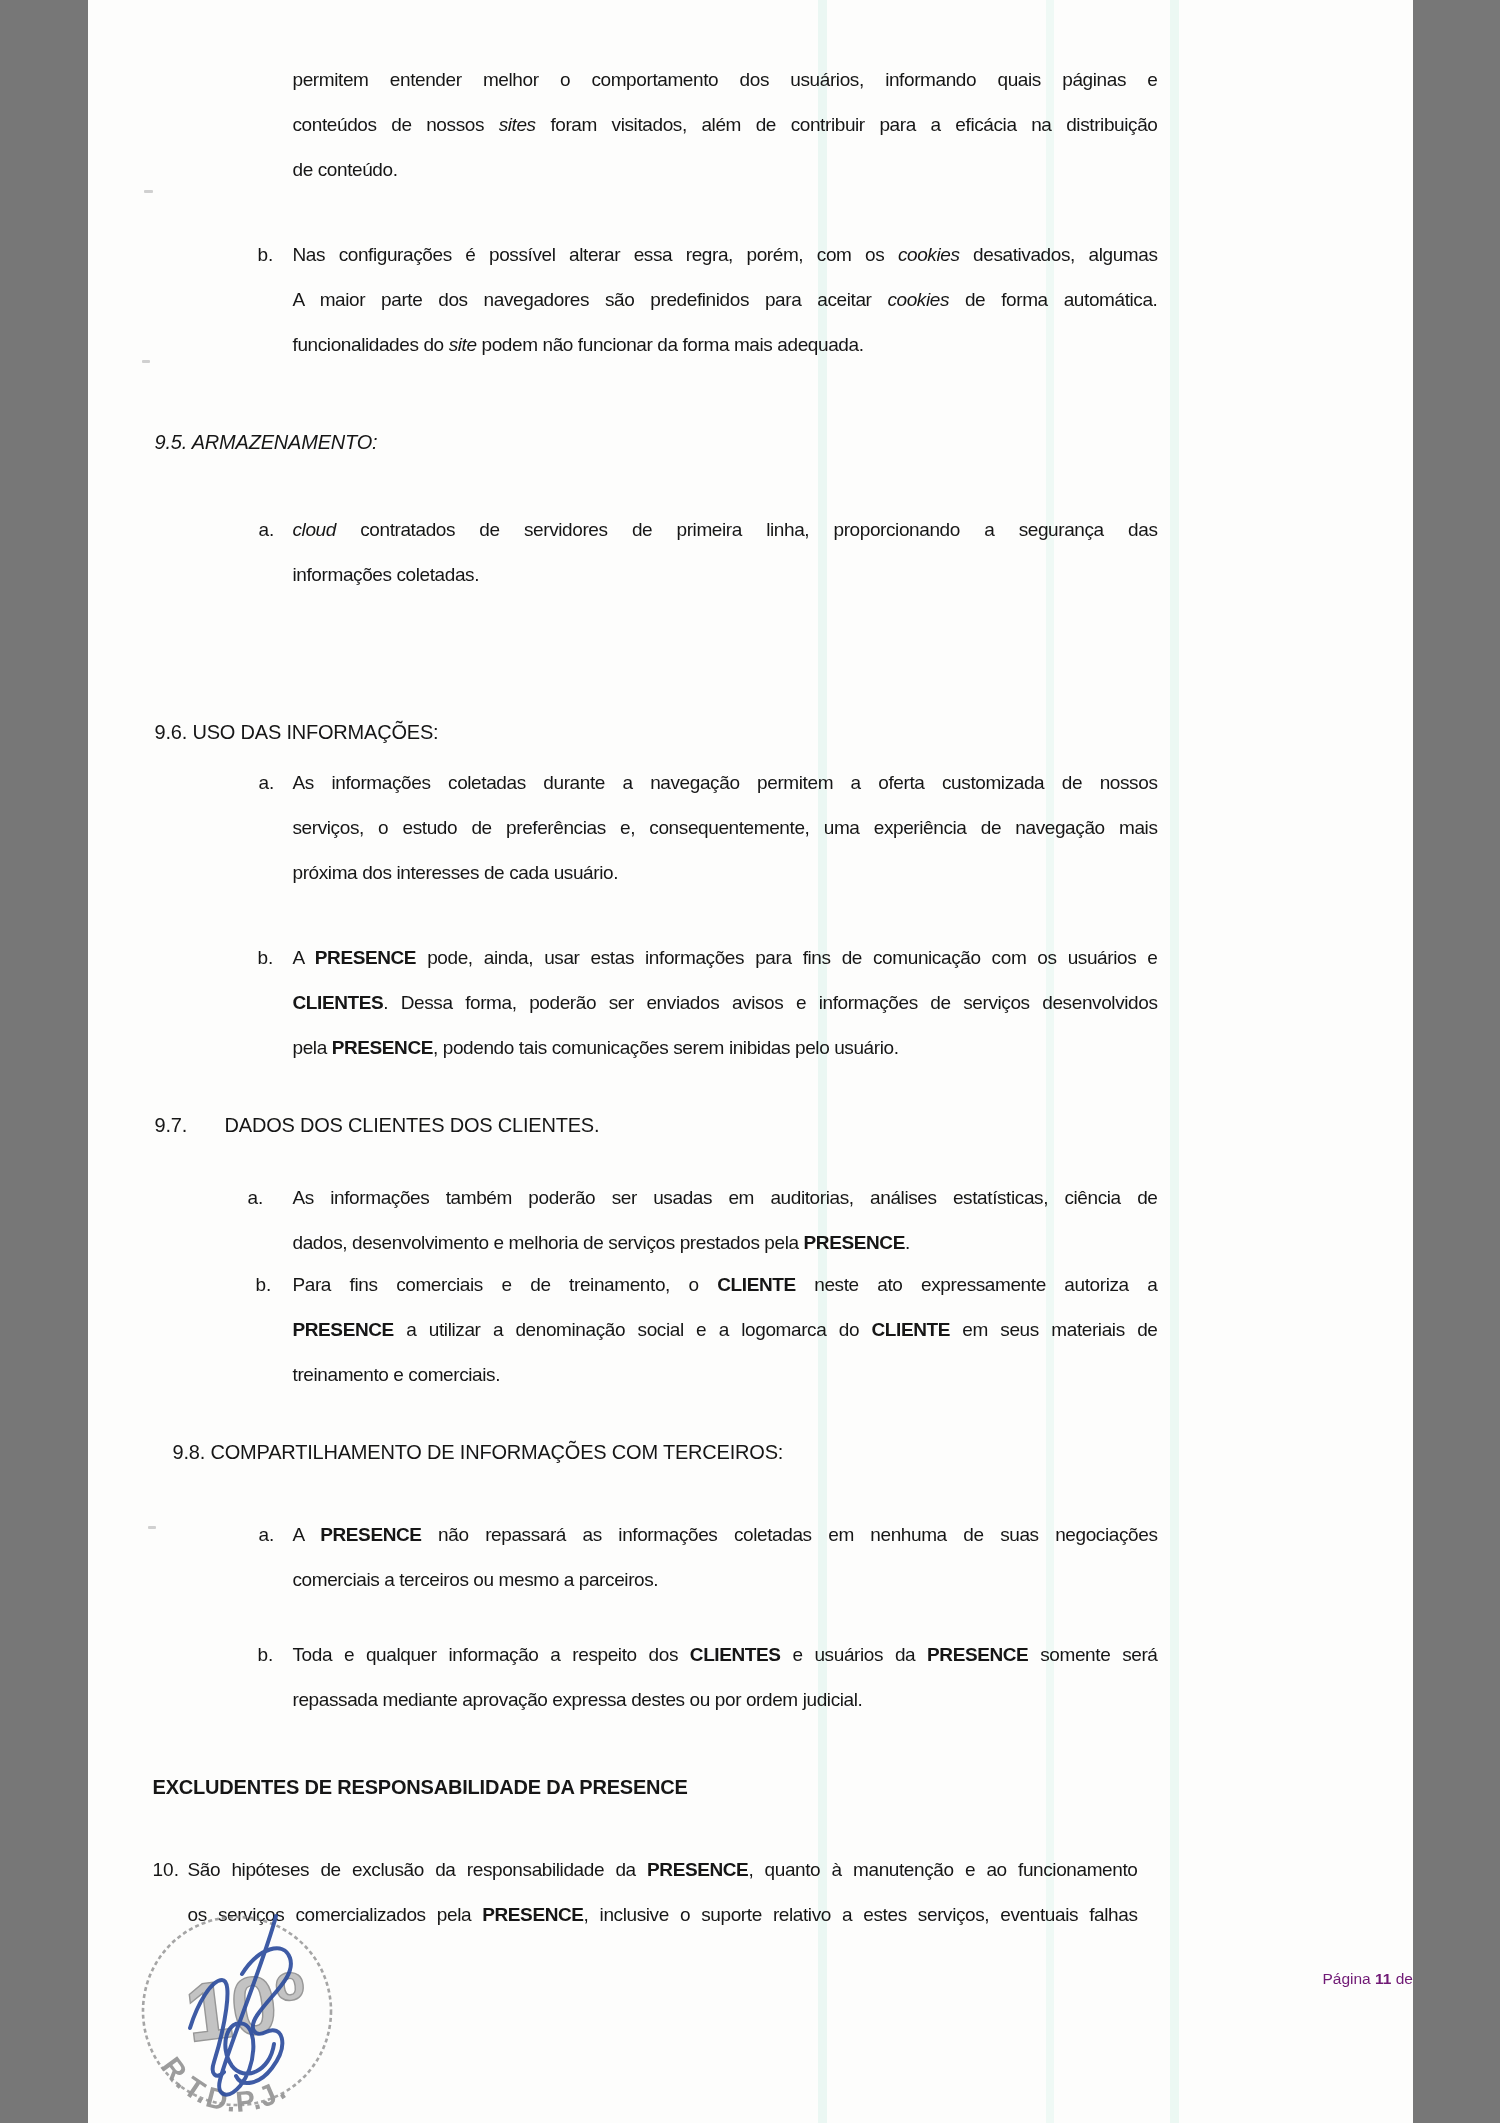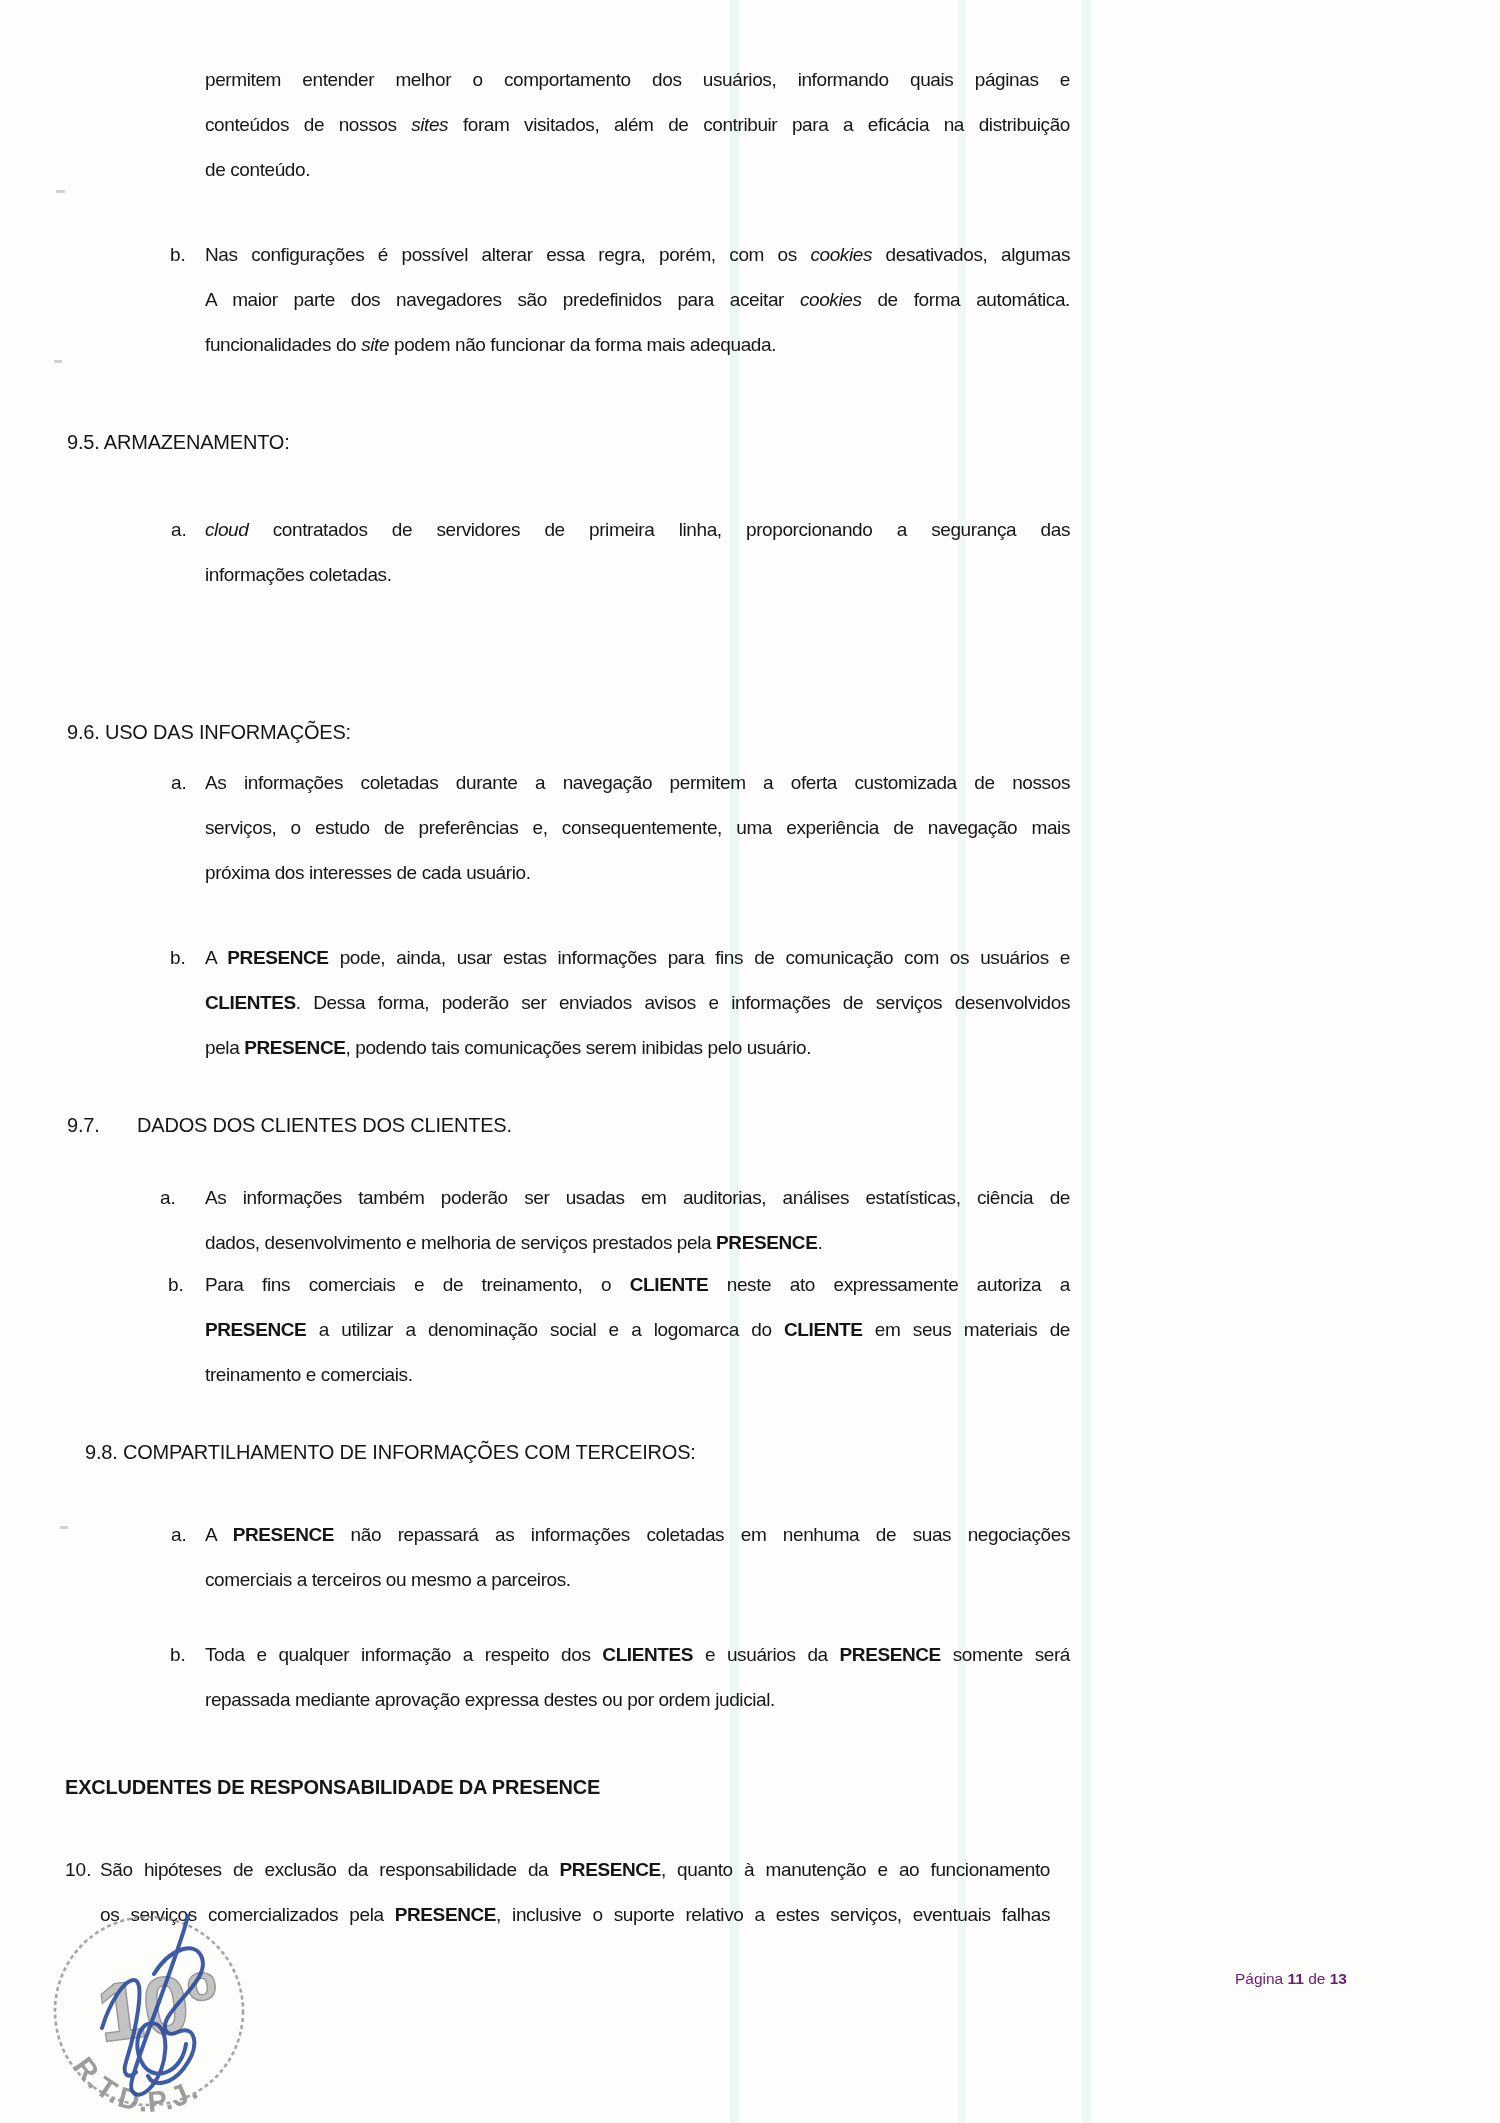--- a/index.html
+++ b/index.html
@@ -1,18 +1,18 @@
 <!DOCTYPE html>
 <html><head>
 <meta charset="utf-8">
 <style>
   html,body{margin:0;padding:0;background:#777;}
   .page{
     position:relative;
-    width:1500px;height:2123px;
+    width:1325px;height:2123px;
     background:#fdfdfc;
     font-family:"Liberation Sans","DejaVu Sans",sans-serif;
     color:#161616;
     overflow:hidden;
     margin:0 auto;
   }
   
   .stripe{position:absolute;top:0;bottom:0;pointer-events:none;}
   
   .speck{position:absolute;background:#ababab;opacity:.55;border-radius:1px;}
@@ -51,21 +51,21 @@
       <div class="tl last"><span>de conteúdo.</span></div>
     </div>
 
   <div class="marker" style="left:170px;top:232px;">b.</div>
   <div class="block body-col" style="top:232px;">
       <div class="tl"><span>Nas configurações é possível alterar essa regra, porém, com os </span><span class="i">cookies</span><span> desativados, algumas</span></div>
       <div class="tl"><span>A maior parte dos navegadores são predefinidos para aceitar </span><span class="i">cookies</span><span> de forma automática.</span></div>
       <div class="tl last"><span>funcionalidades do </span><span class="i">site</span><span> podem não funcionar da forma mais adequada.</span></div>
     </div>
 
-  <div class="heading" style="left:67px;top:420px;">9.5. ARMAZENAMENTO:</div>
+  <div class="heading" style="left:67px;top:420px;font-style:italic;">9.5. ARMAZENAMENTO:</div>
   <div class="marker" style="left:171px;top:507px;">a.</div>
   <div class="block body-col" style="top:507px;">
       <div class="tl"><span class="i">cloud</span><span> contratados de servidores de primeira linha, proporcionando a segurança das</span></div>
       <div class="tl last"><span>informações coletadas.</span></div>
     </div>
 
   <div class="heading" style="left:67px;top:710px;">9.6. USO DAS INFORMAÇÕES:</div>
   <div class="marker" style="left:171px;top:760px;">a.</div>
   <div class="block body-col" style="top:760px;">
       <div class="tl"><span>As informações coletadas durante a navegação permitem a oferta customizada de nossos</span></div>

